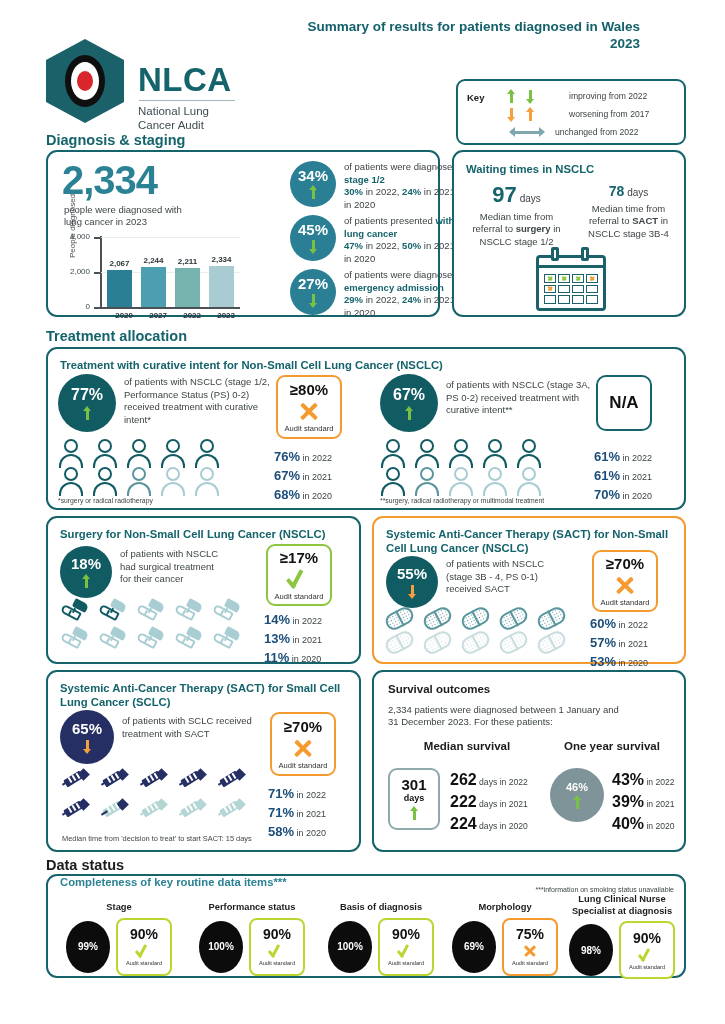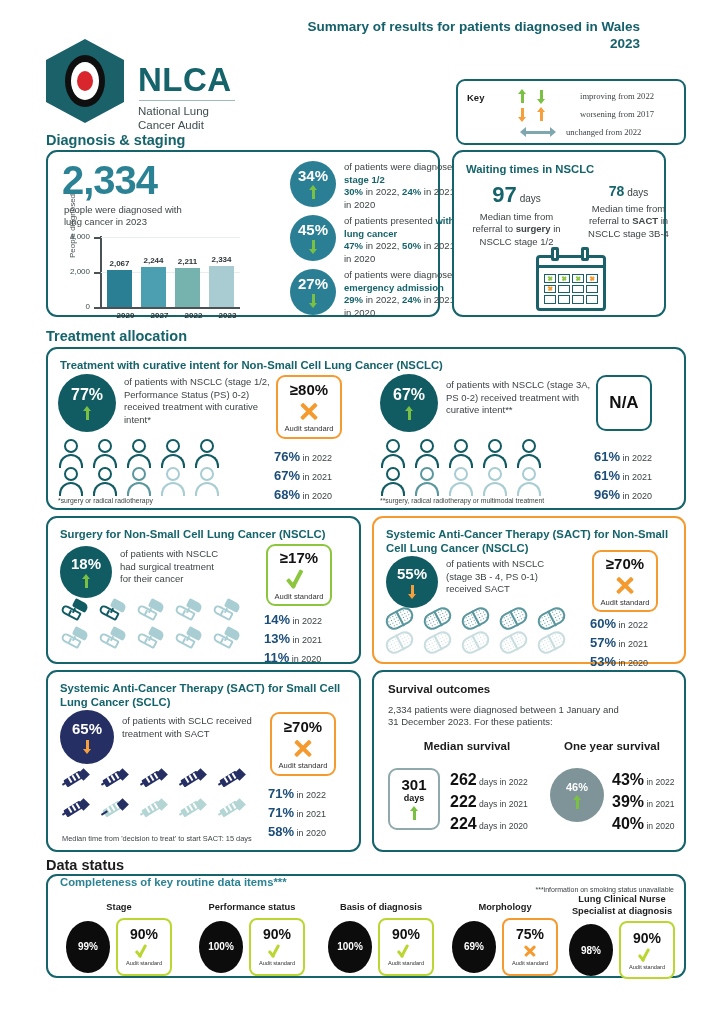--- a/index.html
+++ b/index.html
@@ -33,21 +33,21 @@
     position:absolute;left:278px;top:18px;width:362px;text-align:right;
     font-size:13.5px;font-weight:bold;color:#14606b;line-height:17px;
   }
 
   
   .keybox{
     position:absolute;left:456px;top:79px;width:230px;height:66px;
     border:2px solid #15636b;border-radius:9px;background:#fff;
   }
   .key-label{position:absolute;left:9px;top:11px;font-size:9.5px;font-weight:bold;color:#1c1c1c;}
-  .key-rows{position:absolute;left:56px;top:6px;font-family:Liberation Serif, serif;}
+  .key-rows{position:absolute;left:45px;top:6px;}
   .key-row{display:flex;align-items:center;height:18px;}
   .key-arrows{width:50px;display:flex;justify-content:flex-start;gap:10px;padding-left:4px;}
   .key-txt{font-size:8.6px;color:#3d4446;margin-left:16px;white-space:nowrap;}
 
   .arr{width:9px;height:15px;position:relative;display:inline-block;}
   .arr i{position:absolute;left:3px;top:3px;width:3px;height:11px;background:currentColor;}
   .arr:before{content:"";position:absolute;left:0;top:0;width:0;height:0;
     border-left:4.5px solid transparent;border-right:4.5px solid transparent;border-bottom:5px solid currentColor;}
   .arr.down i{top:1px;}
   .arr.down:before{top:auto;bottom:0;border-bottom:none;border-top:5px solid currentColor;}
@@ -78,21 +78,21 @@
     position:absolute;left:-2px;top:26px;transform:rotate(-90deg);transform-origin:left top;
     font-size:8px;color:#4a5255;white-space:nowrap;
   }
   .chart .axis-v{position:absolute;left:30px;top:4px;width:1.6px;height:72px;background:#4a5255;}
   .chart .axis-h{position:absolute;left:30px;top:75px;width:140px;height:1.6px;background:#4a5255;}
   .chart .tick{position:absolute;left:24px;width:7px;height:1.6px;background:#4a5255;}
   .chart .grid{position:absolute;left:31px;width:139px;height:1px;background:#e8eded;}
   .chart .ylab{position:absolute;right:100%;margin-right:4px;font-size:8px;color:#3f4e51;transform:translateY(-5px);white-space:nowrap;}
   .bar{position:absolute;bottom:0;width:25px;}
   .bar .v{position:absolute;bottom:100%;left:50%;transform:translateX(-50%);font-size:8px;font-weight:bold;color:#2c3538;margin-bottom:2px;white-space:nowrap;}
-  .bar .c{position:absolute;left:-1px;top:100%;margin-top:4px;width:27px;text-align:center;font-size:8px;font-weight:bold;color:#2c3538;margin-left:6px;}
+  .bar .c{position:absolute;left:-1px;top:100%;margin-top:4px;width:27px;text-align:right;font-size:8px;font-weight:bold;color:#2c3538;}
 
   
   .circ{border-radius:50%;display:flex;flex-direction:column;align-items:center;justify-content:center;}
   .circ .pc{color:#fff;font-weight:bold;}
   .c-mid{background:#2b7f95;}
   .c-dark{background:#115b63;}
   .c-navy{background:#262f63;}
   .c-grey{background:#7e9498;}
 
   .statline{font-size:9.5px;color:#3d4446;line-height:12.6px;}
@@ -325,21 +325,21 @@
           <span>of patients were diagnosed </span><b>after emergency admission</b>
         </div>
         <div class="statline">
           <b>29%</b><span> in 2022, </span><b>24%</b><span> in 2021 &amp;</span>
           <b>28%</b><span> in 2020</span>
         </div>
       </div>
     </div>
   </div>
 
-  <div class="panel" style="left:452px;top:150px;width:214px;height:167px;">
+  <div class="panel" style="left:452px;top:150px;width:234px;height:167px;">
     <div class="panel-title" style="position:absolute;left:12px;top:10px;">Waiting times in NSCLC</div>
     <div style="position:absolute;left:10px;top:30px;width:105px;text-align:center;">
       <div><span style="font-size:22px;font-weight:bold;color:#15636b;">97</span><span style="font-size:10px;color:#3d4446;margin-left:3px;">days</span></div>
       <div class="small-note" style="margin-top:3px;">
         <span>Median time from</span><br>
         <span>referral to </span><b>surgery</b><span> in</span><br>
         <span>NSCLC stage 1/2</span>
       </div>
     </div>
     <div style="position:absolute;left:122px;top:30px;width:105px;text-align:center;">
@@ -493,21 +493,21 @@
         </span>
     </div>
     <div class="footnote" style="position:absolute;left:332px;top:148px;">**surgery, radical radiotherapy or multimodal treatment</div>
 
     <div class="na-box" style="position:absolute;left:548px;top:26px;width:56px;height:56px;">
       <span>N/A</span>
     </div>
     <div style="position:absolute;left:546px;top:99px;">
       <div class="yr"><span>61%</span><span class="su"> in 2022</span></div>
       <div class="yr"><span>61%</span><span class="su"> in 2021</span></div>
-      <div class="yr"><span>96%</span><span class="su"> in 2020</span></div>
+      <div class="yr"><span>70%</span><span class="su"> in 2020</span></div>
     </div>
   </div>
 
   <div class="panel" style="left:46px;top:516px;width:315px;height:148px;">
     <div class="panel-title" style="position:absolute;left:12px;top:9px;">Surgery for Non-Small Cell Lung Cancer (NSCLC)</div>
     <div class="circ c-dark" style="position:absolute;left:12px;top:28px;width:52px;height:52px;">
       <span class="pc" style="font-size:15px;">18%</span>
       <span class="arr green" style="margin-top:2px;">
           <i></i>
         </span>

